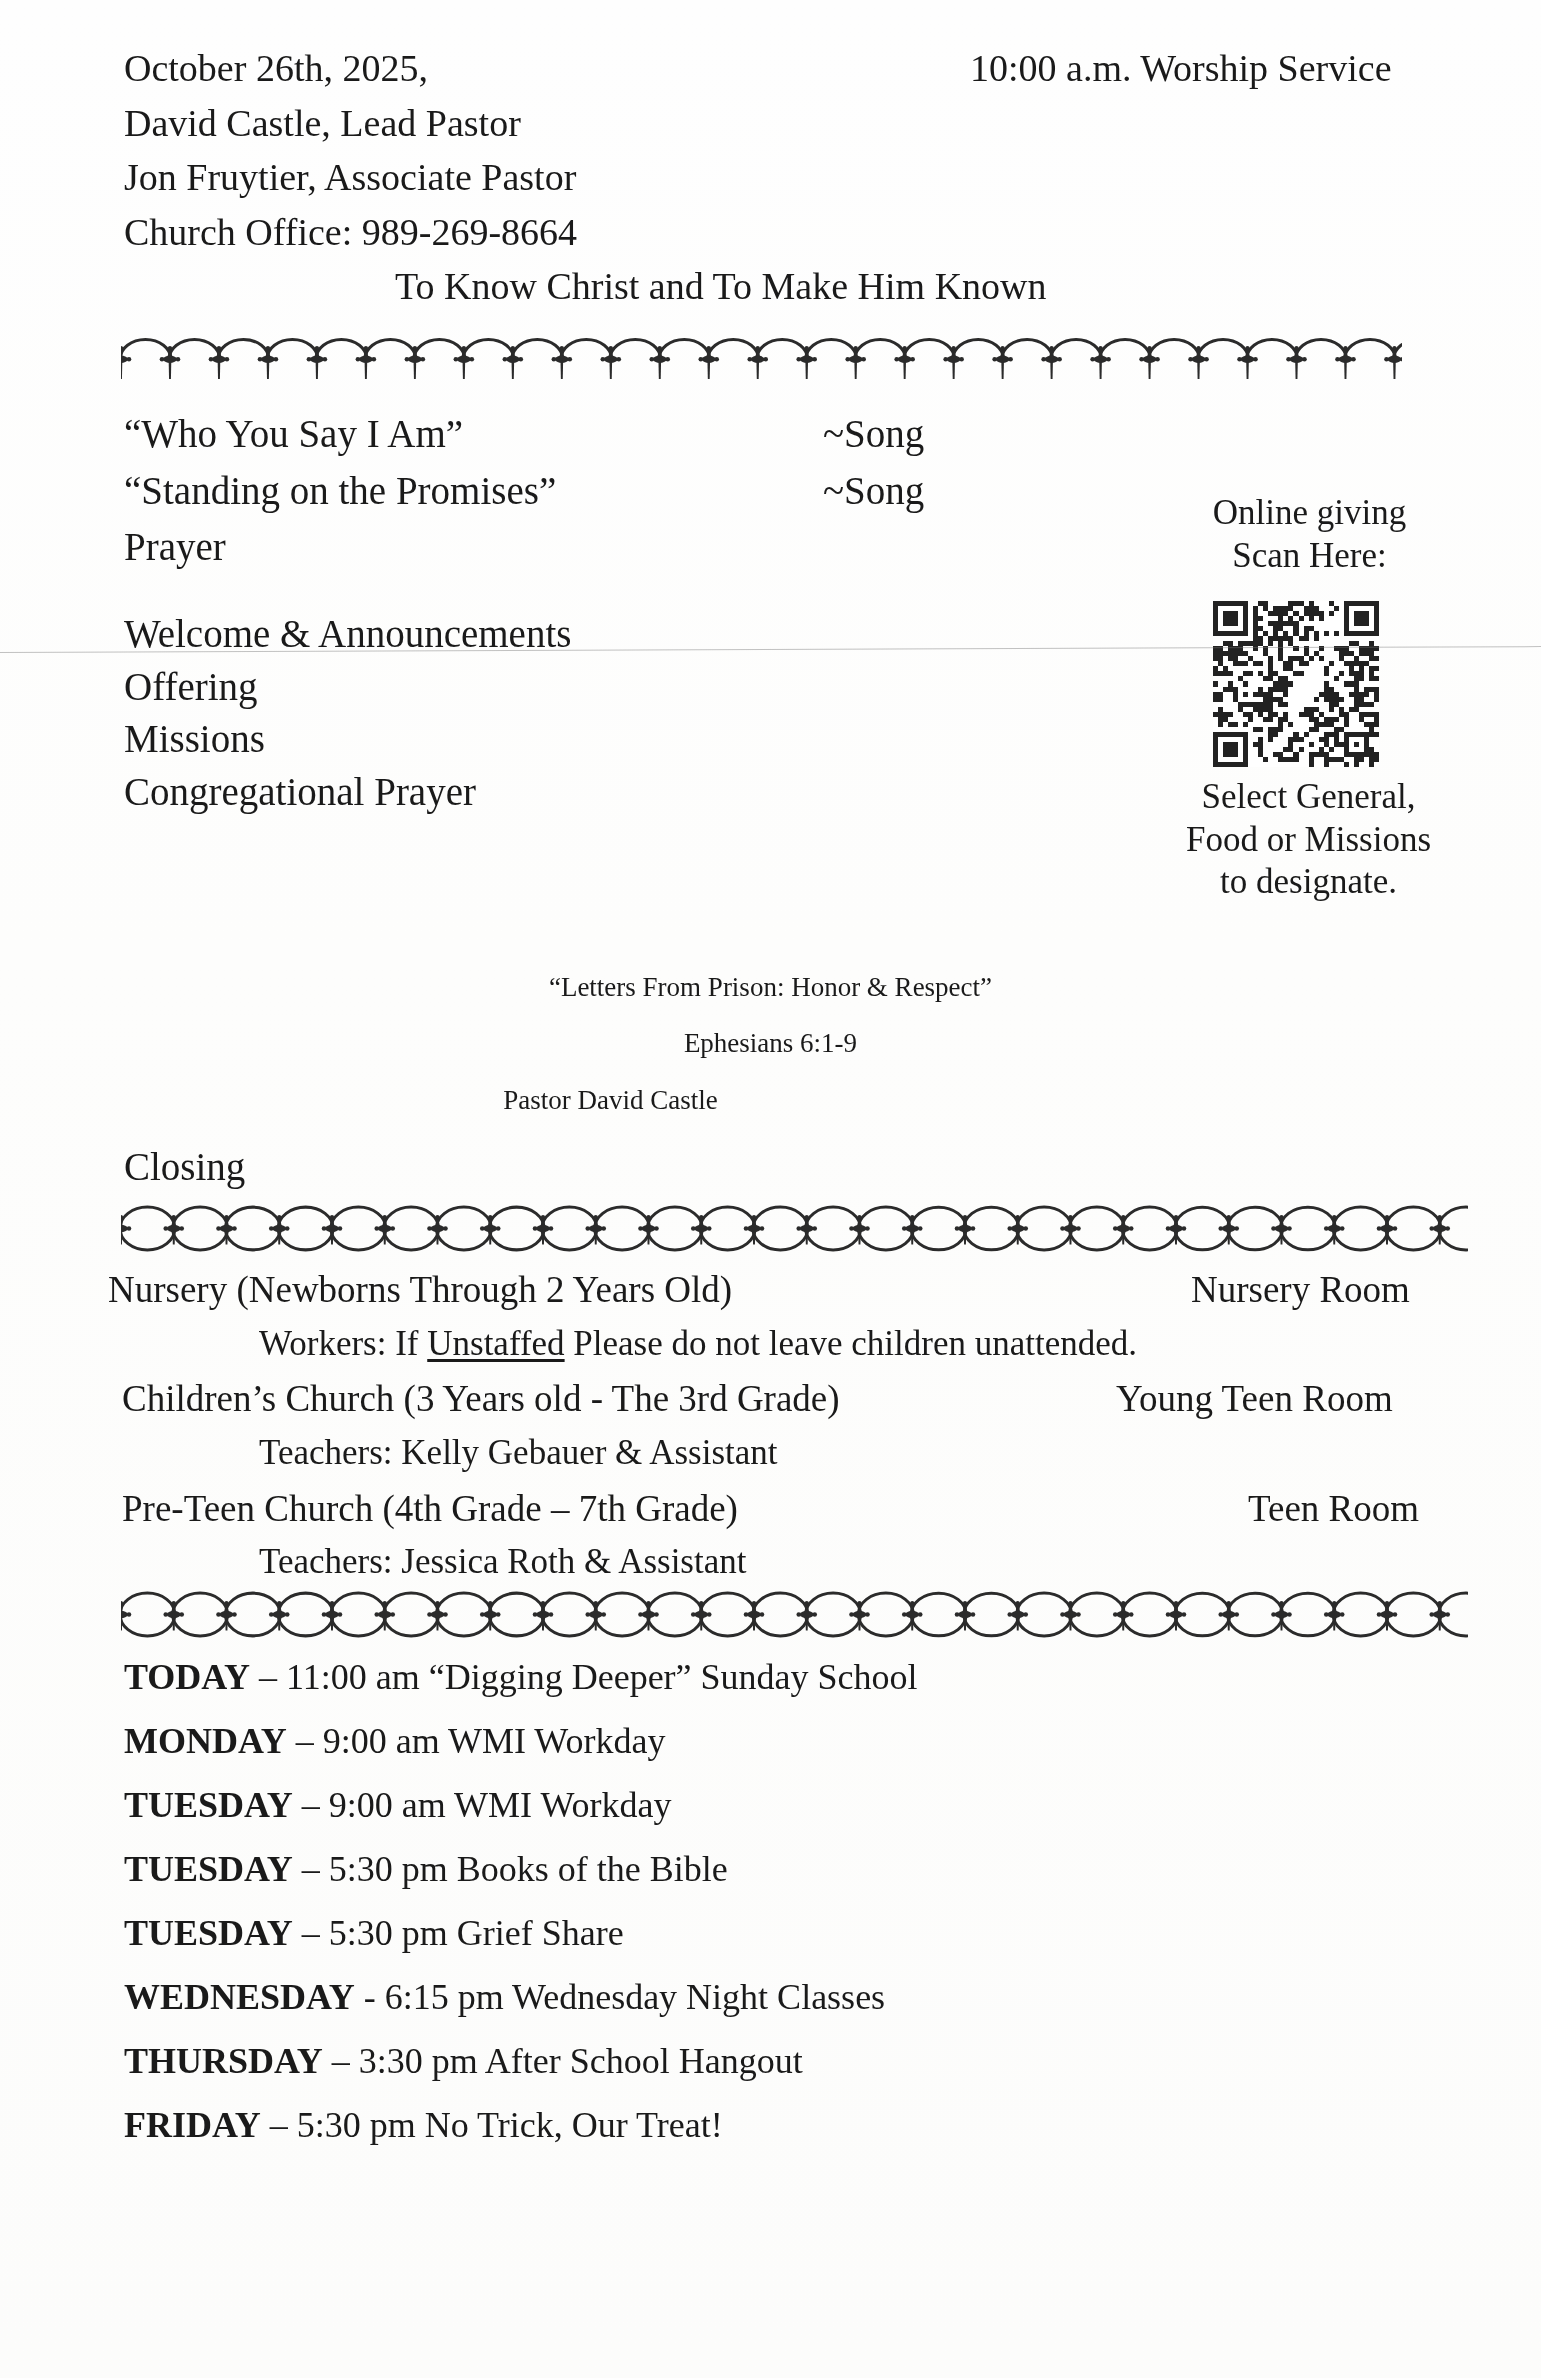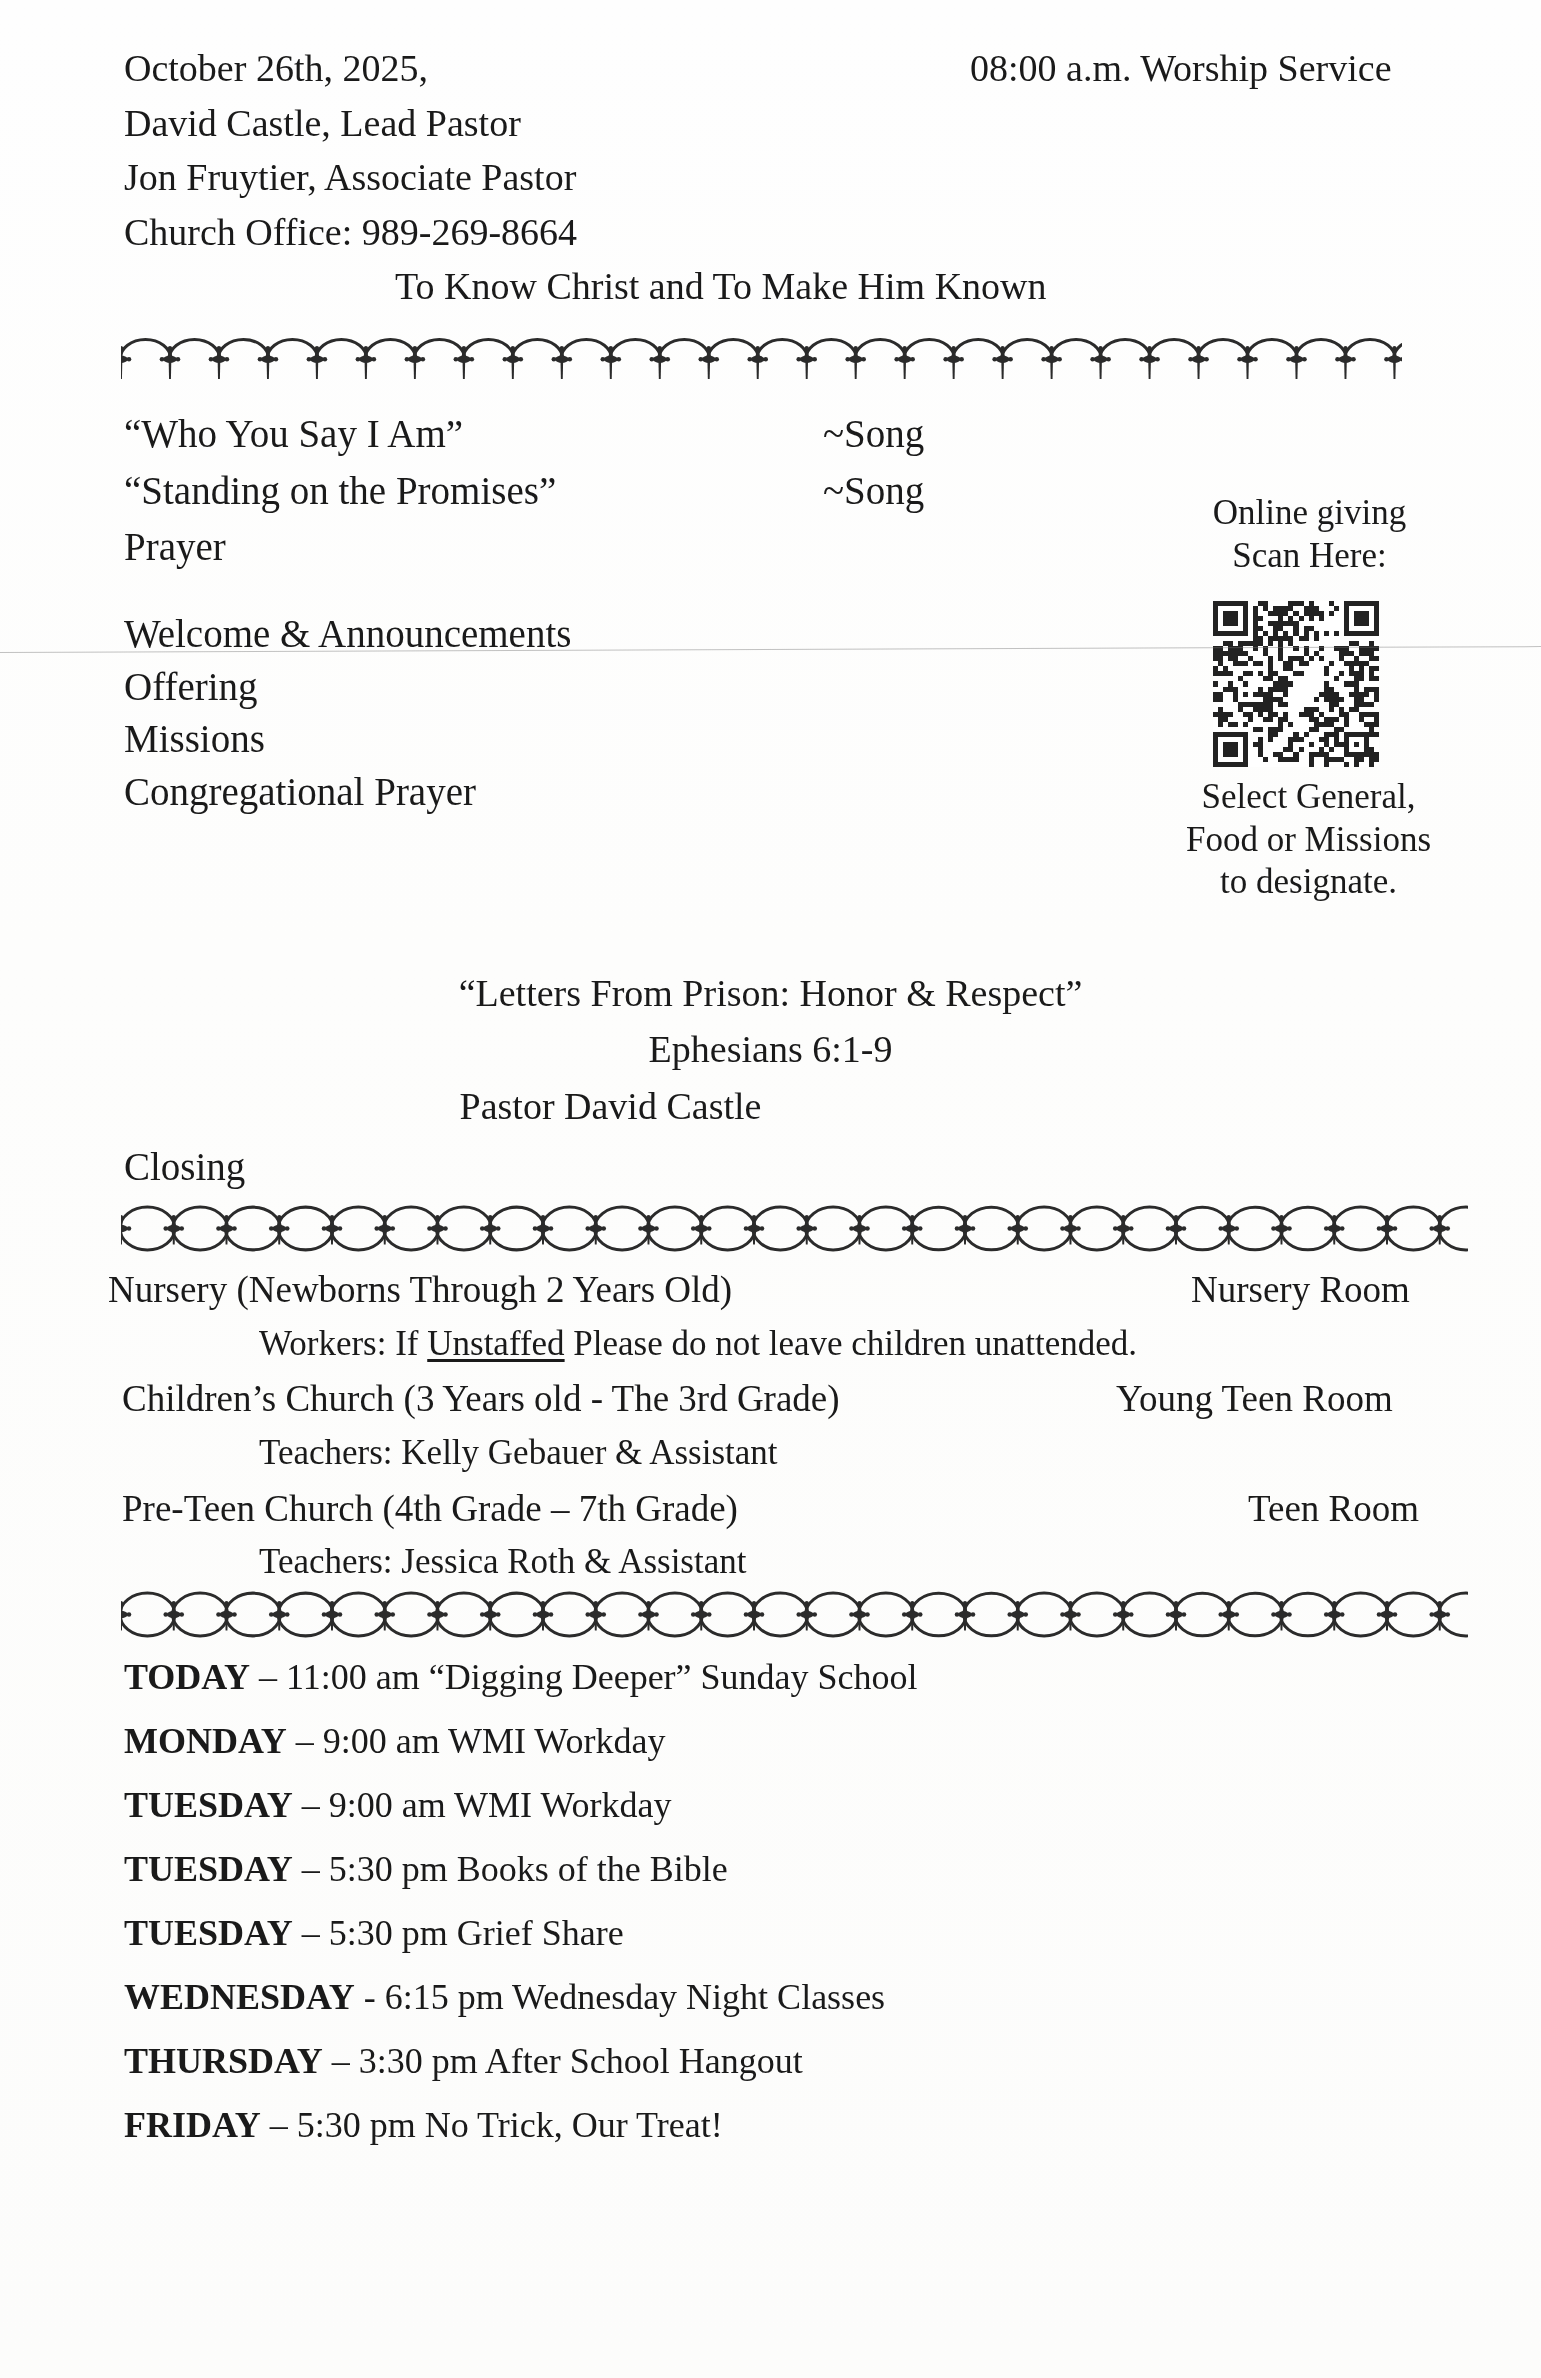--- a/index.html
+++ b/index.html
@@ -42,21 +42,21 @@
   .line {
     position: absolute;
     white-space: pre;
     line-height: 1;
   }
 
   
   .t-head   { font-size: 38px; }
   .t-body   { font-size: 39px; }
   .t-giving { font-size: 35px; }
-  .t-sermon { font-size: 38px; }
+  .t-sermon { font-size: 27px; }
   .t-min    { font-size: 37px; }
   .t-minsm  { font-size: 35px; }
   .t-week   { font-size: 36px; }
 
   .bold { font-weight: bold; }
   .ul   { text-decoration: underline; text-underline-offset: 3.8px; }
 
   
   .divider {
     position: absolute;
@@ -82,21 +82,21 @@
 </style>
 </head>
 <body>
 
 <div class="paper"></div>
 
 <div class="sheet">
 
   <div class="line t-head" style="left:124px; top:49px;">October 26th, 2025,</div>
 
-  <div class="line t-head" style="left:970px; top:49px;">08:00 a.m. Worship Service</div>
+  <div class="line t-head" style="left:970px; top:49px;">10:00 a.m. Worship Service</div>
 
   <div class="line t-head" style="left:124px; top:158px;">Jon Fruytier, Associate Pastor</div>
 
   <div class="line t-head" style="left:124px; top:104px;">David Castle, Lead Pastor</div>
 
   <div class="line t-head" style="left:124px; top:213px;">Church Office: 989-269-8664</div>
 
   <div class="line t-head" style="left:395px; top:267px;">To Know Christ and To Make Him Known</div>
 
   <div class="divider" id="divider-1" style="left:121px; top:331px; width:1281px;">

